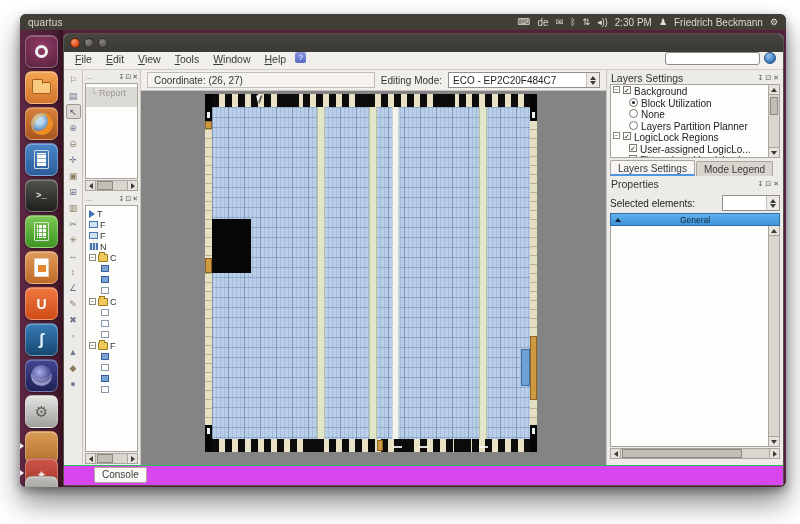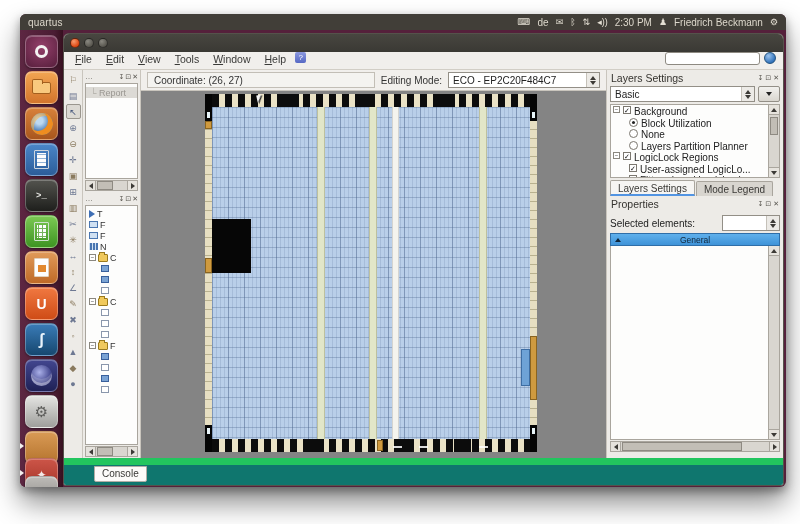--- a/index.html
+++ b/index.html
@@ -106,21 +106,21 @@
 
   
   .leftdock { width:58px; background:#edebe7; border-right:1px solid #c9c5bd; display:flex;
     flex-direction:column; flex:none; font-size:9px; }
   .dockhead { height:13px; display:flex; align-items:center; padding:0 2px; color:#6b6862; flex:none; }
   .dockhead .dots { font-size:8px; letter-spacing:1px; }
   .dockhead .dicons { margin-left:auto; display:flex; gap:1px; }
   .dico { font-size:7px; color:#5b5852; line-height:8px; }
   .whitebox { background:#fdfdfc; border:1px solid #a9a59d; margin:0 2px; overflow:hidden; }
   .reportbox { height:96px; flex:none; position:relative; }
-  .reportrow { margin-top:3px; background:#dcdad5; color:#9a9792; padding:1px 2px 0 4px; white-space:nowrap; }
+  .reportrow { margin-top:3px; background:#dcdad5; color:#9a9792; padding:1px 2px 9px 4px; white-space:nowrap; }
   .reportrow:before { content:"└ "; color:#b0ada6; }
   .treebox2 { flex:1; padding:2px 0 0 1px; }
   .trow { height:11px; display:flex; align-items:center; gap:2px; padding-left:2px; white-space:nowrap; color:#333; }
   .trow.indent { padding-left:14px; }
   .exp { width:7px; height:7px; border:1px solid #8a877f; background:#fff; font-size:6px; line-height:5px;
     text-align:center; color:#333; flex:none; }
   .ico-arrow { width:0; height:0; border-top:4px solid transparent; border-bottom:4px solid transparent;
     border-left:6px solid #3f6fb5; flex:none; }
   .ico-doc { width:9px; height:7px; background:#cfe0f2; border:1px solid #4a76b0; flex:none; }
   .ico-grid { width:9px; height:7px; background:#4a76b0; flex:none;
@@ -212,21 +212,21 @@
   .selrow { height:20px; display:flex; align-items:center; gap:4px; font-size:10px; color:#222; flex:none; padding:2px 0; }
   .combo.selel { width:58px; margin-left:auto; }
   .genhdr { height:13px; background:linear-gradient(#5fb0ec,#3f93d8); border:1px solid #2f6ea8;
     display:flex; align-items:center; justify-content:center; position:relative; flex:none;
     font-size:8.5px; color:#10263a; }
   .genhdr .arr-u { position:absolute; left:4px; border-bottom-color:#10263a; }
   .propbox { flex:1; background:#fdfdfc; border:1px solid #a9a59d; border-top:none; position:relative; min-height:0; }
   .prophscroll { height:11px; margin:1px 0 6px; background:#d9d6d0; border:1px solid #aaa69e; display:flex; align-items:center; flex:none; }
 
   
-  .bottombar { height:27px; background:#0f766e; flex:none; position:relative; border-top:7px solid #22c55e; }
+  .bottombar { height:20px; background:#d946ef; flex:none; position:relative; border-top:1px solid #22c55e; }
   .consoletab { position:absolute; left:30px; top:1px; background:#fbfaf8; border:1px solid #b1ada5;
     font-size:10px; color:#3a3936; padding:1px 7px 2px; border-radius:0 0 2px 2px; }
 </style>
 </head>
 <body>
 
 <div class="page">
 <div class="desktop">
 
   <div class="topbar">
@@ -488,32 +488,20 @@
 
             <div class="paneltitle">
               <span>Layers Settings</span>
               <span class="dicons">
                 <span class="dico">↧</span>
                 <span class="dico">⊡</span>
                 <span class="dico">✕</span>
               </span>
             </div>
 
-            <div class="comborow">
-              <div class="combo preset">
-                <span>Basic</span>
-                <span class="spin">
-                      <span class="arr-u"></span>
-                      <span class="arr-d"></span>
-                    </span>
-              </div>
-              <div class="dropbtn">
-                    <span class="arr-d"></span>
-                  </div>
-            </div>
 
             <div class="layertree">
               <div class="lrow">
                 <span class="exp">−</span>
                 <span class="cb">✓</span>
                 <span>Background</span>
               </div>
               <div class="lrow lvl1">
                 <span class="radio on"></span>
                 <span>Block Utilization</span>

